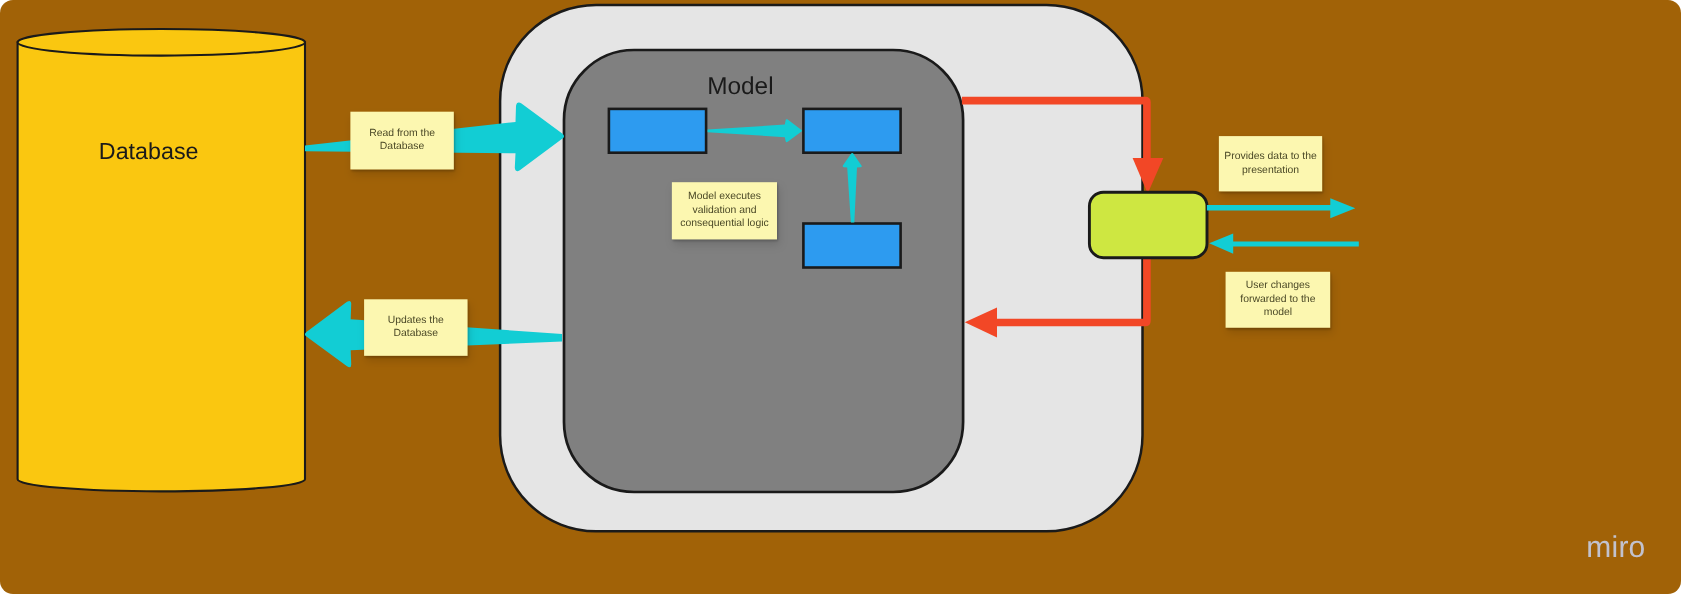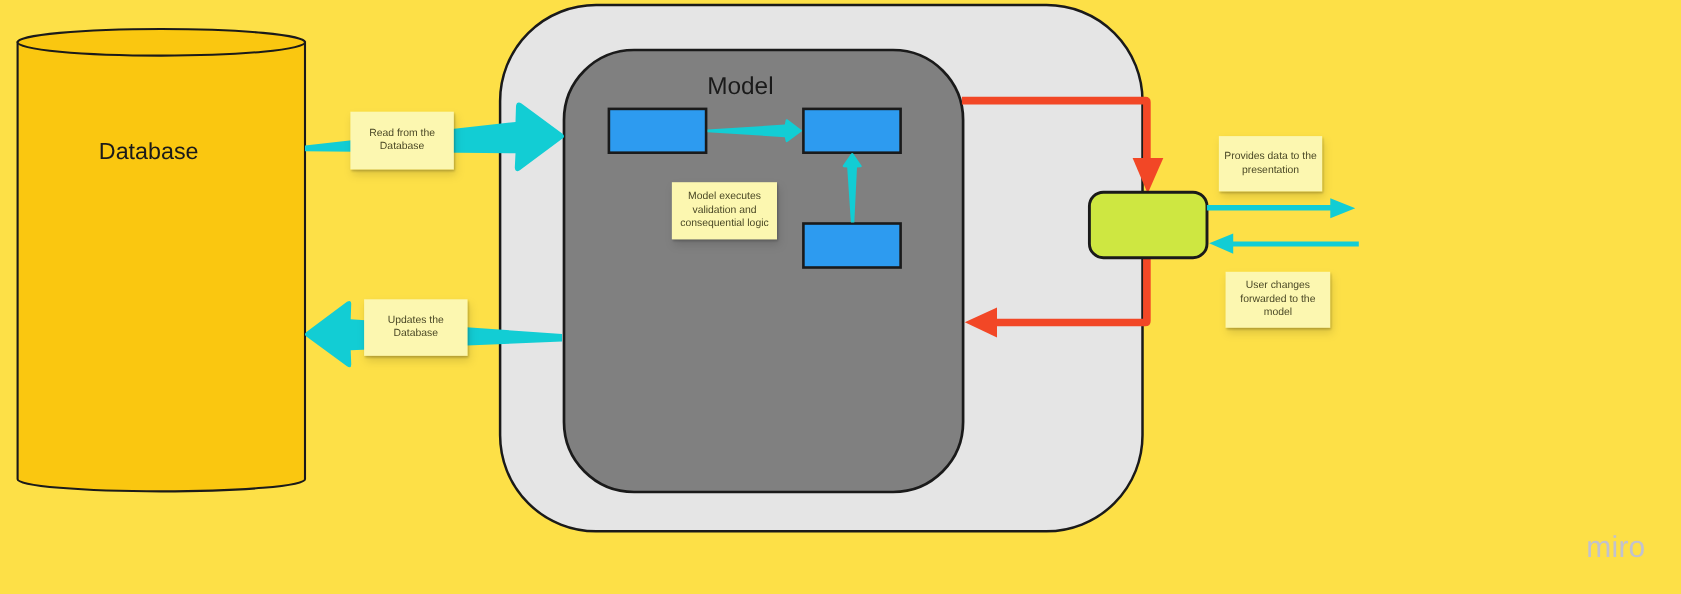--- a/index.html
+++ b/index.html
@@ -1,19 +1,19 @@
 <!DOCTYPE html>
 <html><head>
 <meta charset="utf-8">
 <title>MVC Model Diagram</title>
 <style>
   html,body{margin:0;padding:0;background:#ffffff;}
   svg text{-webkit-font-smoothing:antialiased;text-rendering:geometricPrecision;}
   body{width:1681px;height:594px;overflow:hidden;font-family:"Liberation Sans",sans-serif;}
-  #board{position:relative;width:1681px;height:594px;background:#fde047;}
+  #board{position:relative;width:1681px;height:594px;background:#a16207;border-radius:13px;}
   svg.layer{position:absolute;left:0;top:0;width:1681px;height:594px;}
   .shape-label{font-family:"Liberation Sans",sans-serif;fill:#1a1a1a;}
   .note-text{font-family:"Liberation Sans",sans-serif;fill:#4a4826;}
 </style>
 </head>
 <body>
 
 <div id="board">
 
   <svg class="layer" viewBox="0 0 1681 594" xmlns="http://www.w3.org/2000/svg">

